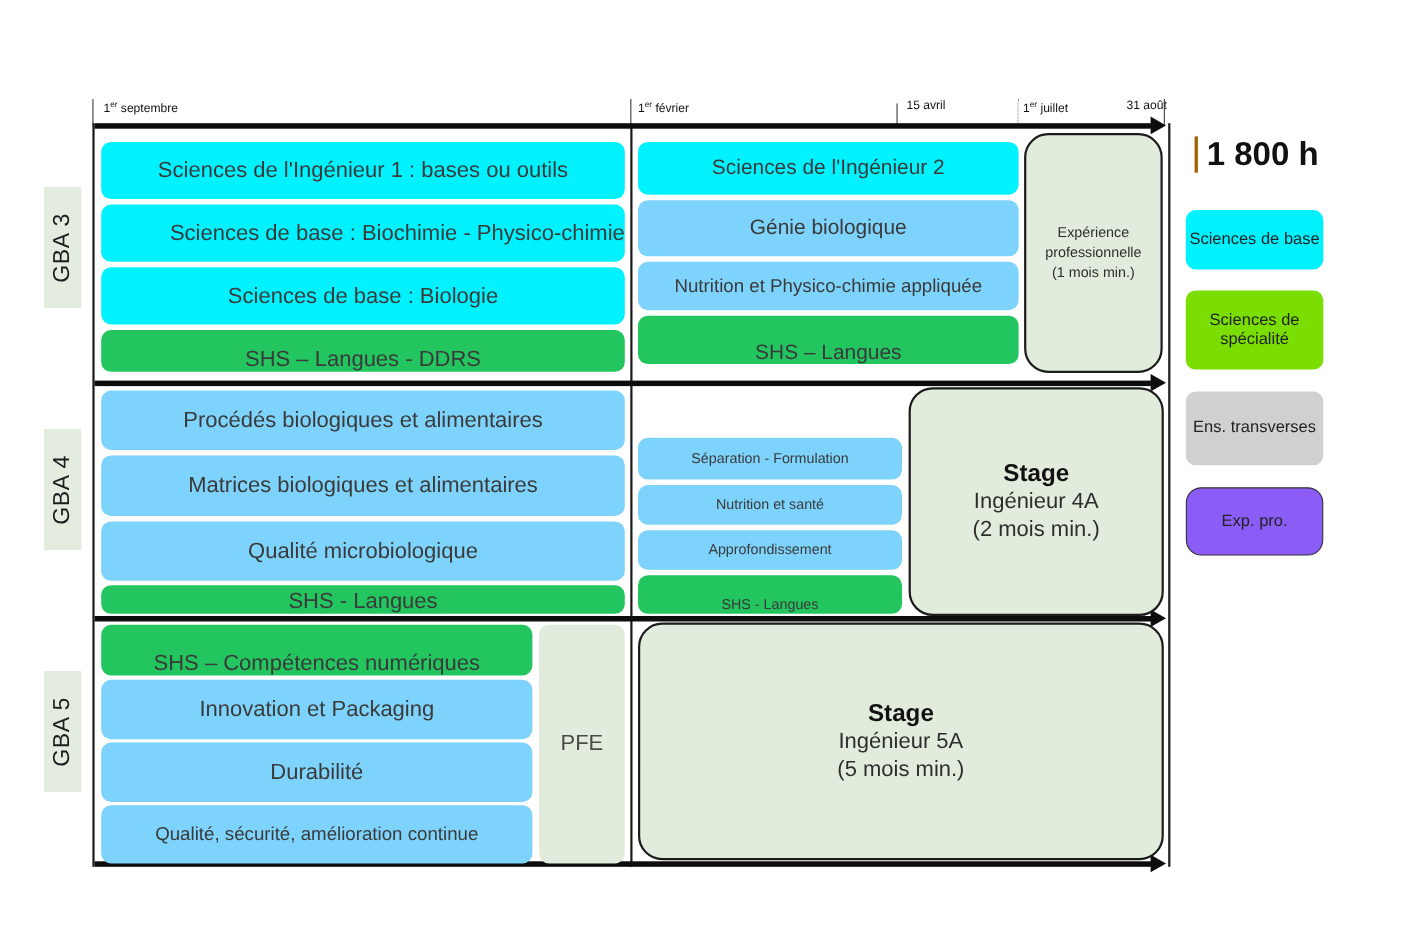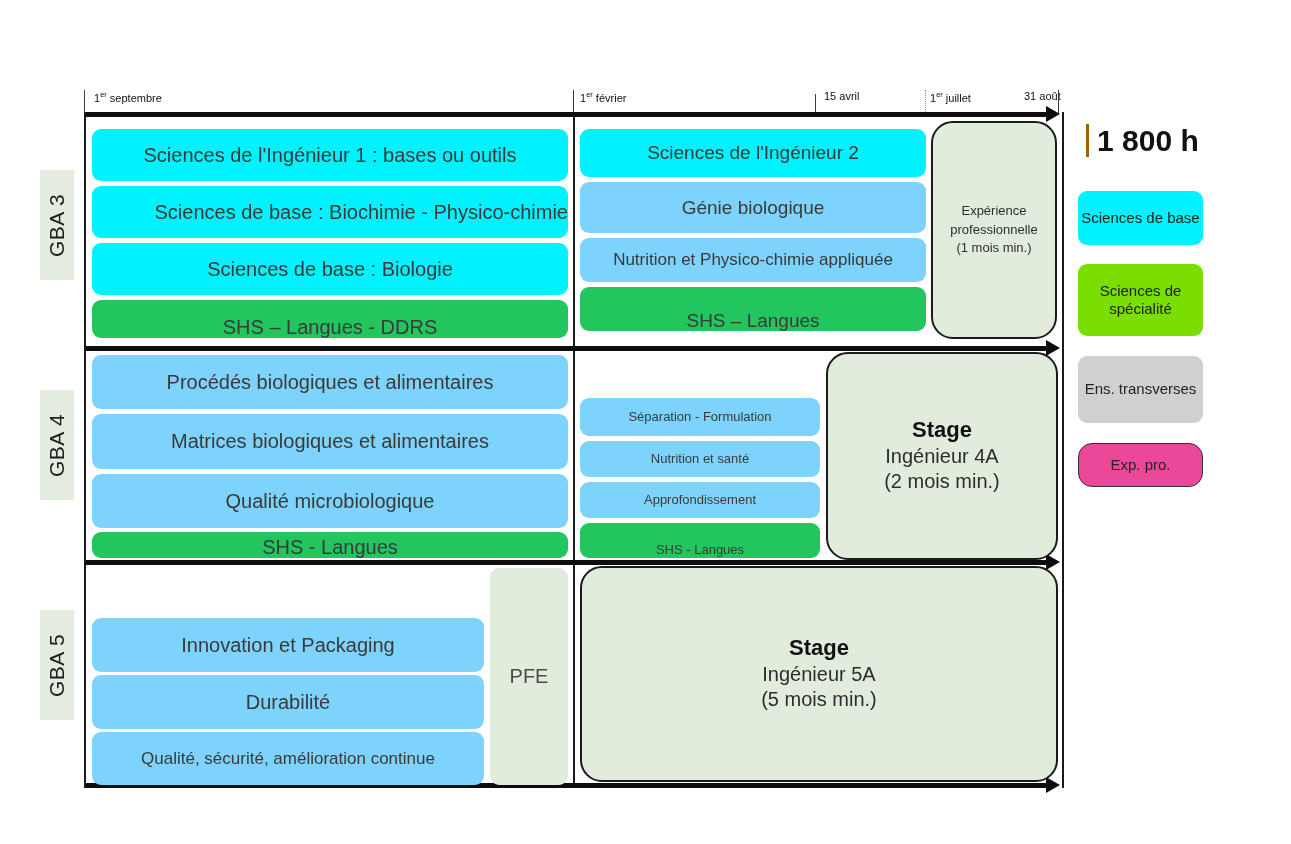--- a/index.html
+++ b/index.html
@@ -164,20 +164,23 @@
   </div>
 
   <div class="box pale-out" style="left:740px;top:240px;width:232px;height:208px;">
     <div>
       <span class="stage-title">Stage</span>
       <span class="stage-sub">Ingénieur 4A</span>
       <span class="stage-sub">(2 mois min.)</span>
     </div>
   </div>
 
+  <div class="box gray b-ml" style="left:6px;top:456px;width:392px;height:46px;">
+    <span>SHS – Compétences numériques</span>
+  </div>
   <div class="box green b-ml" style="left:6px;top:506px;width:392px;height:54px;">
     <span>Innovation et Packaging</span>
   </div>
   <div class="box green b-ml" style="left:6px;top:563px;width:392px;height:54px;">
     <span>Durabilité</span>
   </div>
   <div class="box green b-m" style="left:6px;top:620px;width:392px;height:53px;">
     <span>Qualité, sécurité, amélioration continue</span>
   </div>
 
@@ -211,16 +214,16 @@
 <div id="legend">
   <div class="legend-box" style="position:absolute;left:0px;top:73px;width:125px;height:54px;background:#00f2ff;color:#222;">
     <span>Sciences de base</span>
   </div>
   <div class="legend-box" style="position:absolute;left:0px;top:146px;width:125px;height:72px;background:#7ade00;color:#222;">
     <span>Sciences de spécialité</span>
   </div>
   <div class="legend-box" style="position:absolute;left:0px;top:238px;width:125px;height:67px;background:#d0d0d0;color:#222;">
     <span>Ens. transverses</span>
   </div>
-  <div class="legend-box" style="position:absolute;left:0px;top:325px;width:125px;height:44px;background:#ec4899;color:#222;border:1.5px solid #333;border-radius:14px;">
+  <div class="legend-box" style="position:absolute;left:0px;top:325px;width:125px;height:62px;background:#8b5cf6;color:#222;border:1.5px solid #333;border-radius:14px;">
     <span>Exp. pro.</span>
   </div>
 </div>
 
 </body></html>

